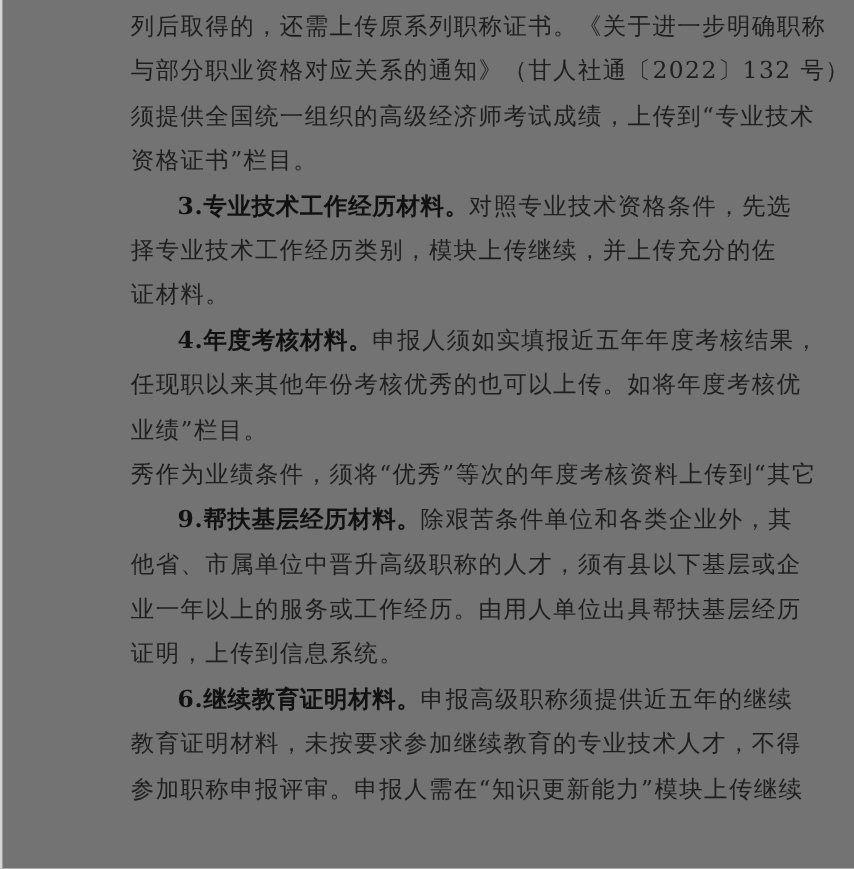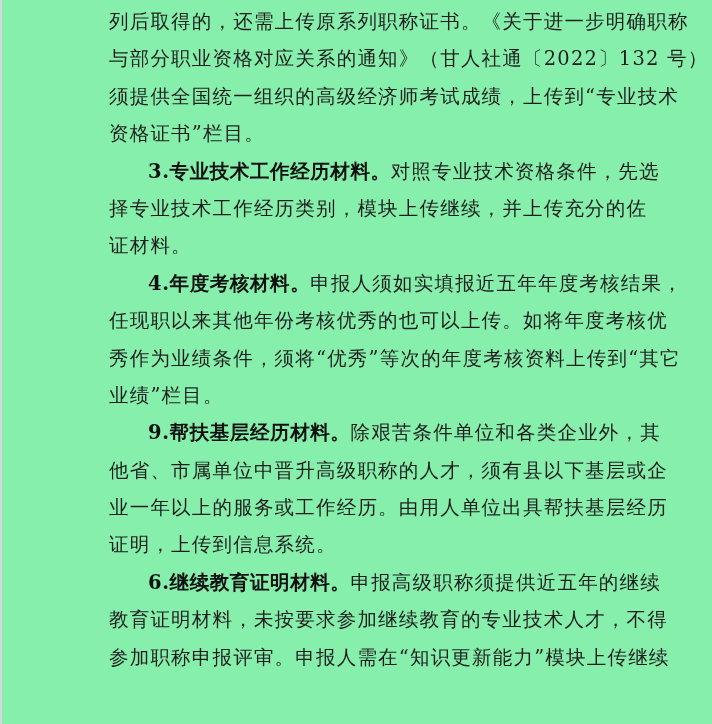--- a/index.html
+++ b/index.html
@@ -12,21 +12,21 @@
       height: 724px;
       overflow: hidden;
       position: relative;
     }
     .page {
       position: absolute;
       left: 0;
       top: 0;
       width: 712px;
       height: 724px;
-      background: #86efac;
+      background: #737373;
       border-left: 2px solid #d6d6d6;
       box-sizing: border-box;
     }
     .content {
       position: absolute;
       left: 107px;
       top: 3px;
       width: 506px;
       font-family: "DejaVu Serif", "Liberation Serif", serif;
       font-size: 19.5px;
@@ -71,22 +71,22 @@
 
     <div>
       <span class="line indent"><span class="heading">3.专业技术工作经历材料。</span><span>对照专业技术资格条件，先选</span></span>
       <span class="line">择专业技术工作经历类别，模块上传继续，并上传充分的佐</span>
       <span class="line last">证材料。</span>
     </div>
 
     <div>
       <span class="line indent"><span class="heading">4.年度考核材料。</span><span>申报人须如实填报近五年年度考核结果，</span></span>
       <span class="line">任现职以来其他年份考核优秀的也可以上传。如将年度考核优</span>
+      <span class="line last">业绩”栏目。</span>
       <span class="line">秀作为业绩条件，须将“优秀”等次的年度考核资料上传到“其它</span>
-      <span class="line last">业绩”栏目。</span>
     </div>
 
     <div>
       <span class="line indent"><span class="heading">9.帮扶基层经历材料。</span><span>除艰苦条件单位和各类企业外，其</span></span>
       <span class="line">他省、市属单位中晋升高级职称的人才，须有县以下基层或企</span>
       <span class="line">业一年以上的服务或工作经历。由用人单位出具帮扶基层经历</span>
       <span class="line last">证明，上传到信息系统。</span>
     </div>
 
     <div>

